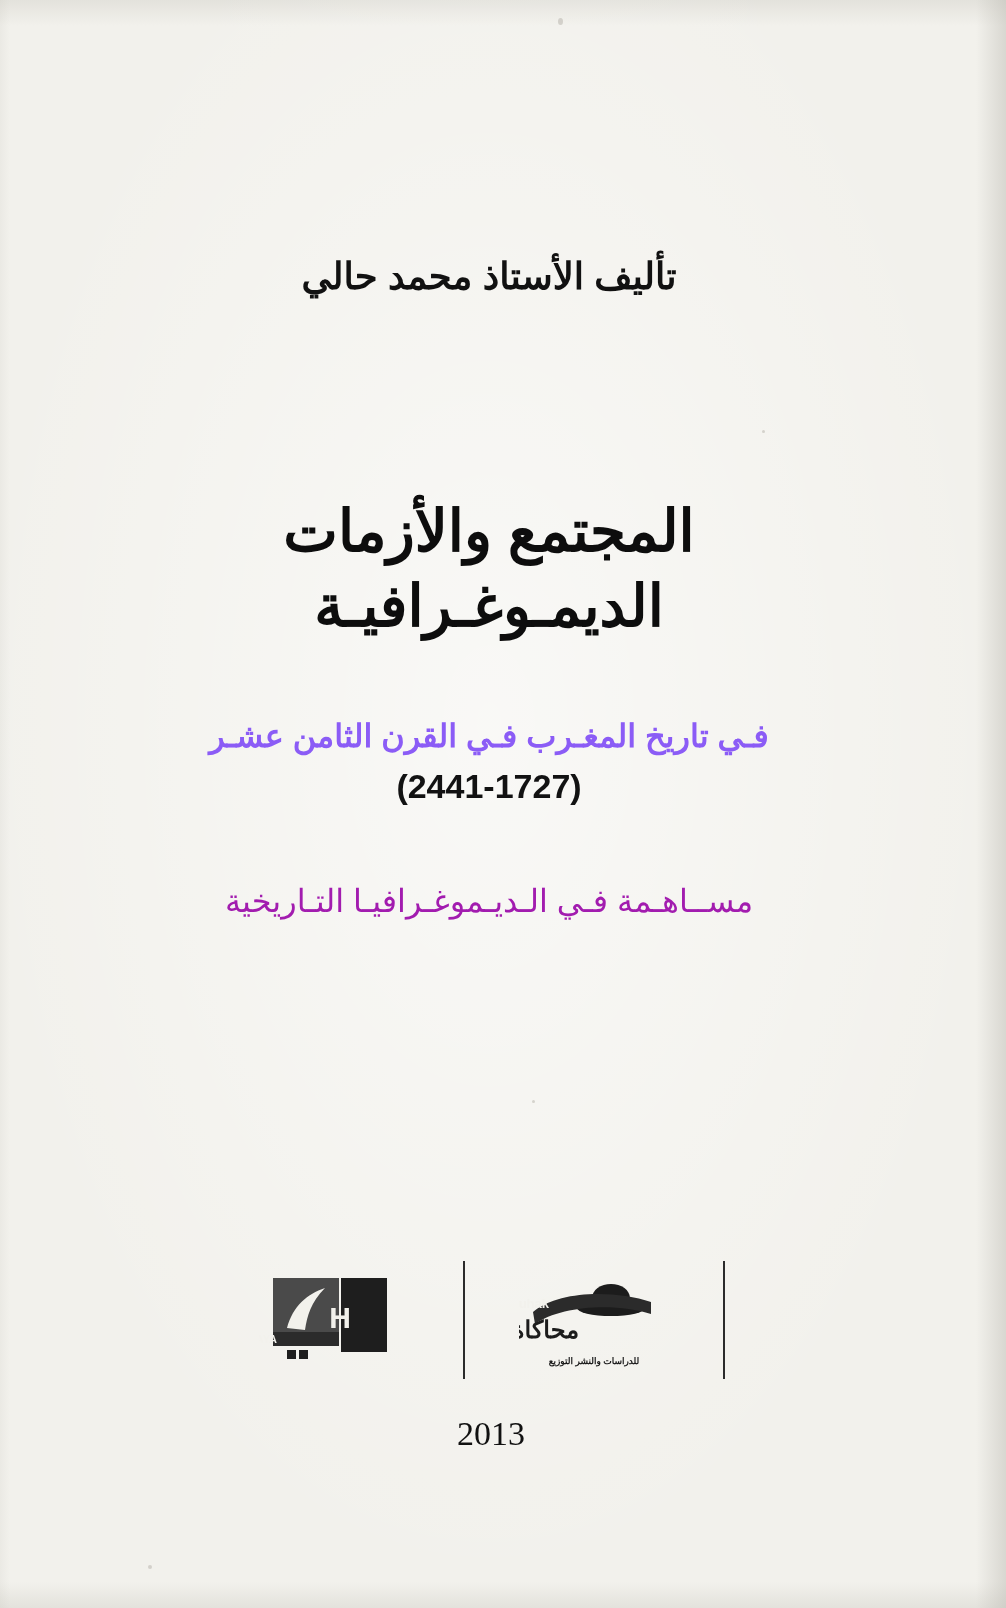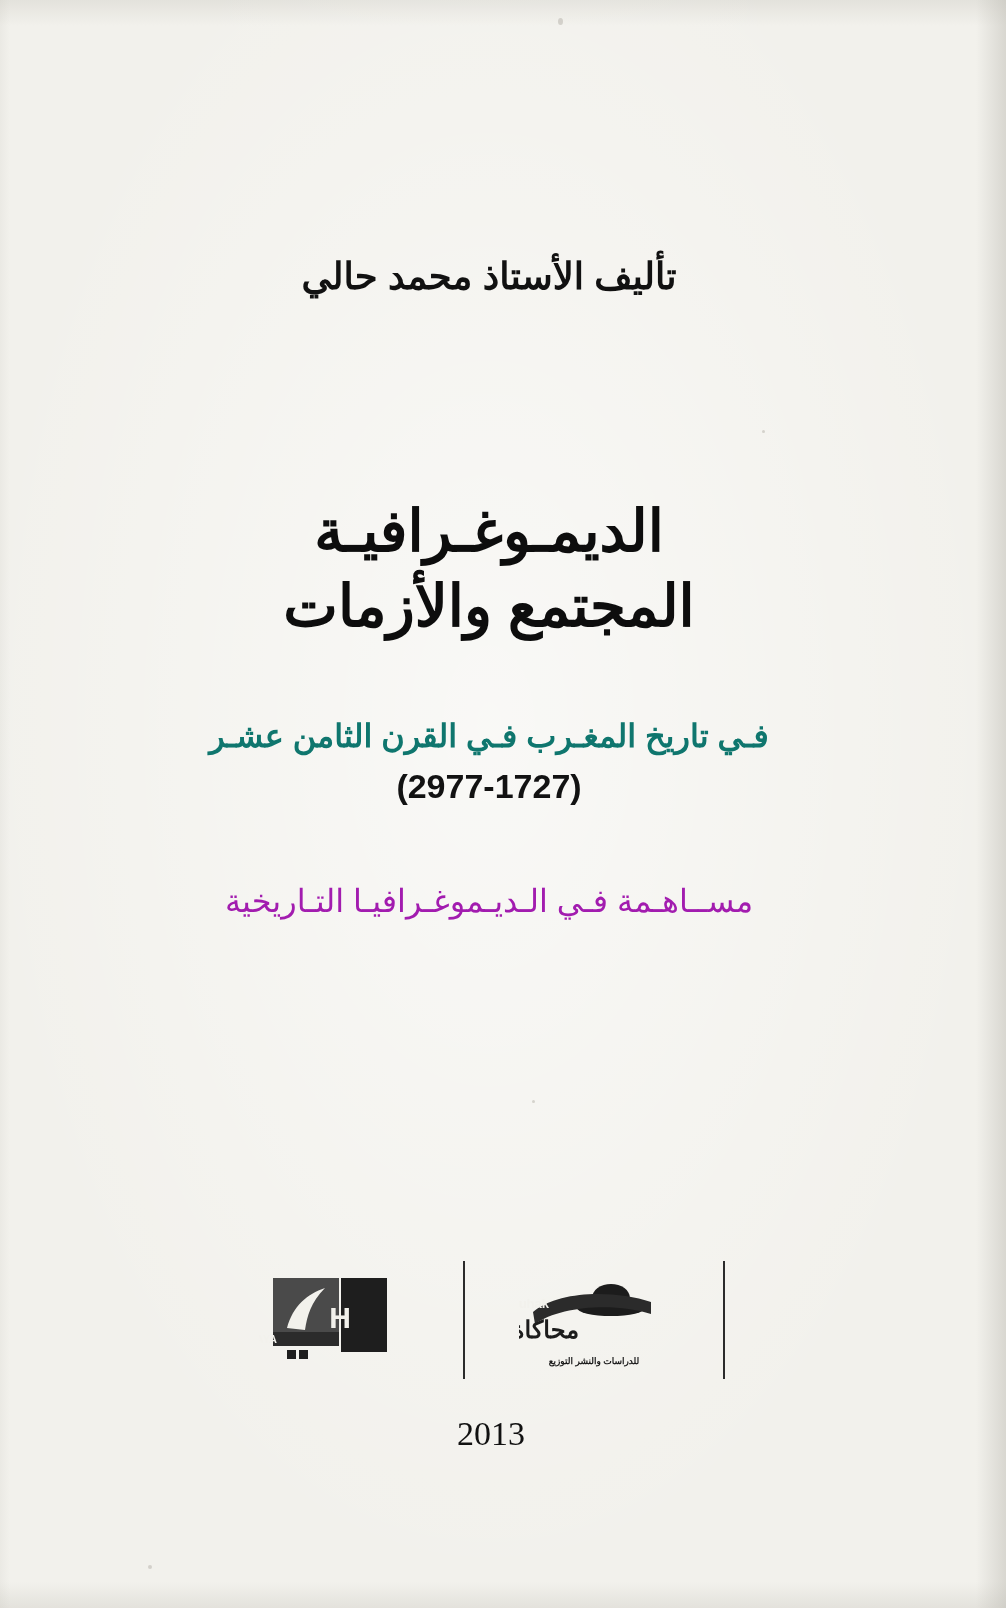--- a/index.html
+++ b/index.html
@@ -67,21 +67,21 @@
   }
 
   .subtitle-block {
     margin-top: 72px;
     line-height: 1.35;
   }
   .subtitle-line {
     display: block;
     font-size: 32px;
     font-weight: bold;
-    color: #0f766e;
+    color: #8b5cf6;
   }
   .subtitle-years {
     display: block;
     font-size: 34px;
     font-weight: bold;
     color: #121212;
     margin-top: 6px;
     direction: ltr;
   }
 
@@ -150,27 +150,27 @@
   <div class="speck" style="top:18px;left:586px;width:5px;height:7px;"></div>
   <div class="speck" style="top:1565px;left:176px;width:4px;height:4px;"></div>
   <div class="speck" style="top:1100px;left:560px;width:3px;height:3px;"></div>
   <div class="speck" style="top:430px;left:790px;width:3px;height:3px;"></div>
 
   <div class="content">
 
     <div class="author">تأليف الأستاذ  محمد حالي</div>
 
     <div class="title-block">
+      <span class="title-line">المجتمع والأزمات</span>
       <span class="title-line">الديمـوغـرافيـة</span>
-      <span class="title-line">المجتمع والأزمات</span>
     </div>
 
     <div class="subtitle-block">
       <span class="subtitle-line">فـي تاريخ المغـرب فـي القرن الثامن عشـر</span>
-      <span class="subtitle-years">(2977-1727)</span>
+      <span class="subtitle-years">(2441-1727)</span>
     </div>
 
     <div class="tagline">مســاهـمة فـي الـديـموغـرافيـا التـاريخية</div>
 
   </div>
 
   <div class="logos">
 
 
     <div class="divider"></div>

